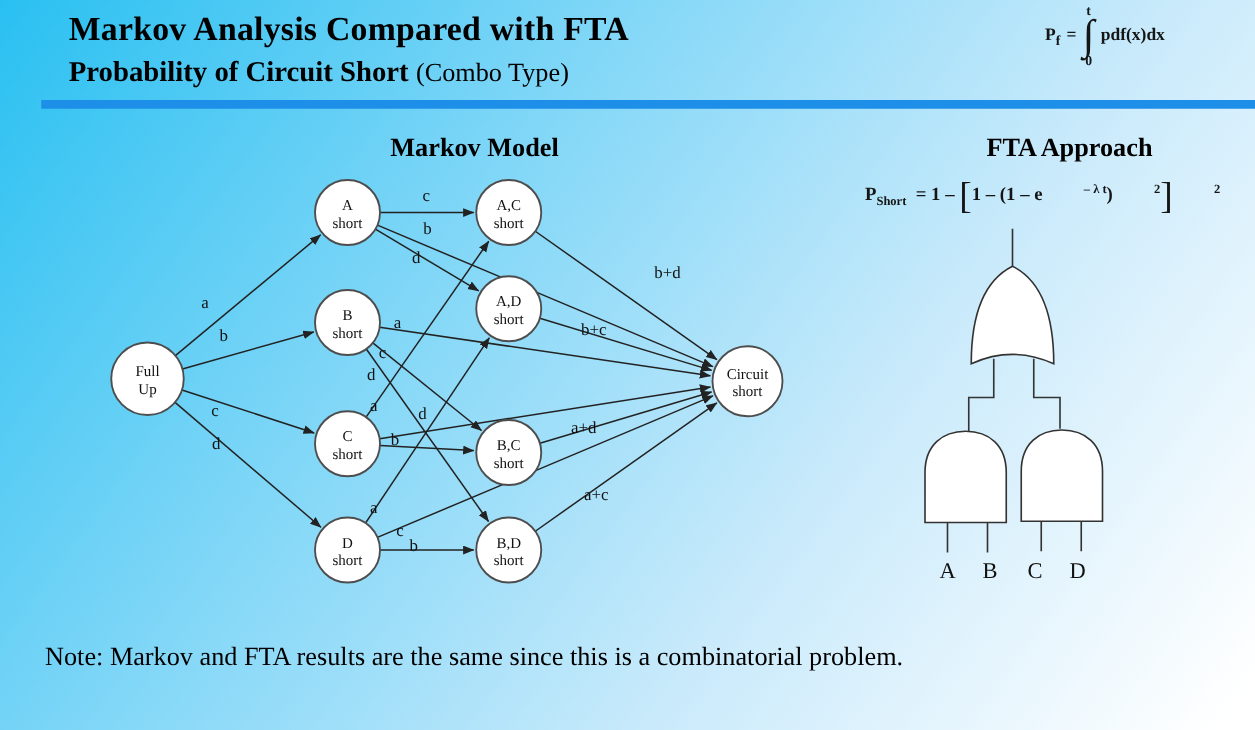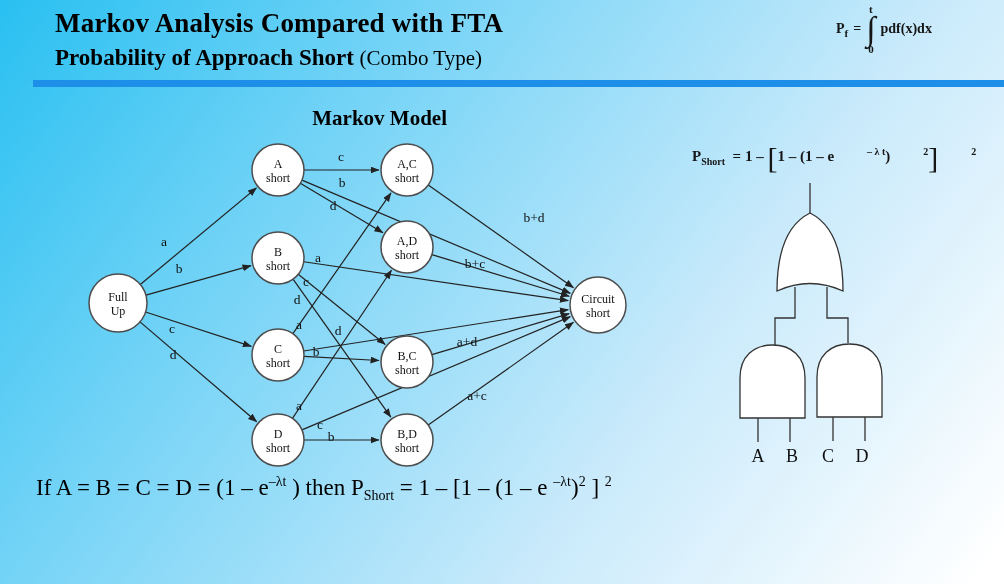--- a/index.html
+++ b/index.html
@@ -55,37 +55,38 @@
     font-size:21px; white-space:pre;
   }
 </style>
 </head>
 <body>
 
 <div class="slide">
 
   <div class="slide-title">Markov Analysis Compared with FTA</div>
 
-  <div class="slide-subtitle"><span>Probability of Approach Short </span><span class="subtitle-note">(Combo Type)</span></div>
+  <div class="slide-subtitle"><span>Probability of Circuit Short </span><span class="subtitle-note">(Combo Type)</span></div>
 
   <div class="title-rule" style="background: rgb(29, 143, 232);"></div>
 
   <div class="pf-formula">
     <span><span>P</span><sub>f</sub></span>
     <span>=</span>
     <span class="int-col">
       <span class="bound">t</span>
       <span class="int-glyph">∫</span>
       <span class="bound">0</span>
     </span>
     <span>pdf(x)dx</span>
   </div>
 
   <div class="section-title markov-title">Markov Model</div>
 
+  <div class="section-title fta-title">FTA Approach</div>
 
   <div class="pshort-formula"><span>P</span><sub>Short</sub><span>  = 1 – </span><span class="bigbr">[</span><span>1 – (1 – e</span><sup>– λ t</sup><span>)</span><sup>2</sup><span class="bigbr">]</span><sup>2</sup></div>
 
   <svg id="diagram" class="diagram-canvas" width="1004" height="584" viewBox="0 0 1004 584">
       <defs>
         <marker id="arr" markerWidth="10" markerHeight="8" refX="8.5" refY="3.5" orient="auto" markerUnits="userSpaceOnUse">
           <path d="M0,0 L9,3.5 L0,7 Z" fill="#222222"></path>
         </marker>
       </defs>
       <g>
@@ -180,16 +181,16 @@
         <path d="M740,418 V378 C740,356 754,345 772.5,345 C791,345 805,356 805,378 V418 Z" fill="#fff"></path>
         <path d="M817,417 V377 C817,355 831,344 849.5,344 C868,344 882,355 882,377 V417 Z" fill="#fff"></path>
         <path d="M758,418 V442 M790,418 V442 M833,417 V441 M865,417 V441"></path>
         <text x="758" y="462" text-anchor="middle" font-size="18" font-family="Liberation Serif, serif" fill="#111" stroke="none">A</text>
         <text x="792" y="462" text-anchor="middle" font-size="18" font-family="Liberation Serif, serif" fill="#111" stroke="none">B</text>
         <text x="828" y="462" text-anchor="middle" font-size="18" font-family="Liberation Serif, serif" fill="#111" stroke="none">C</text>
         <text x="862" y="462" text-anchor="middle" font-size="18" font-family="Liberation Serif, serif" fill="#111" stroke="none">D</text>
       </g>
     </svg>
 
-  <div class="footer-if-line"><span>If A = B = C = D = (1 – e</span><sup>–λt</sup><span> ) then P</span><sub>Short</sub><span> = 1 – [1 – (1 – e </span><sup>–λt</sup><span>)</span><sup>2</sup><span> ] </span><sup>2</sup></div>
 
+  <div class="footer-note-line">Note: Markov and FTA results are the same since this is a combinatorial problem.</div>
 
 </div>
 
 </body></html>

